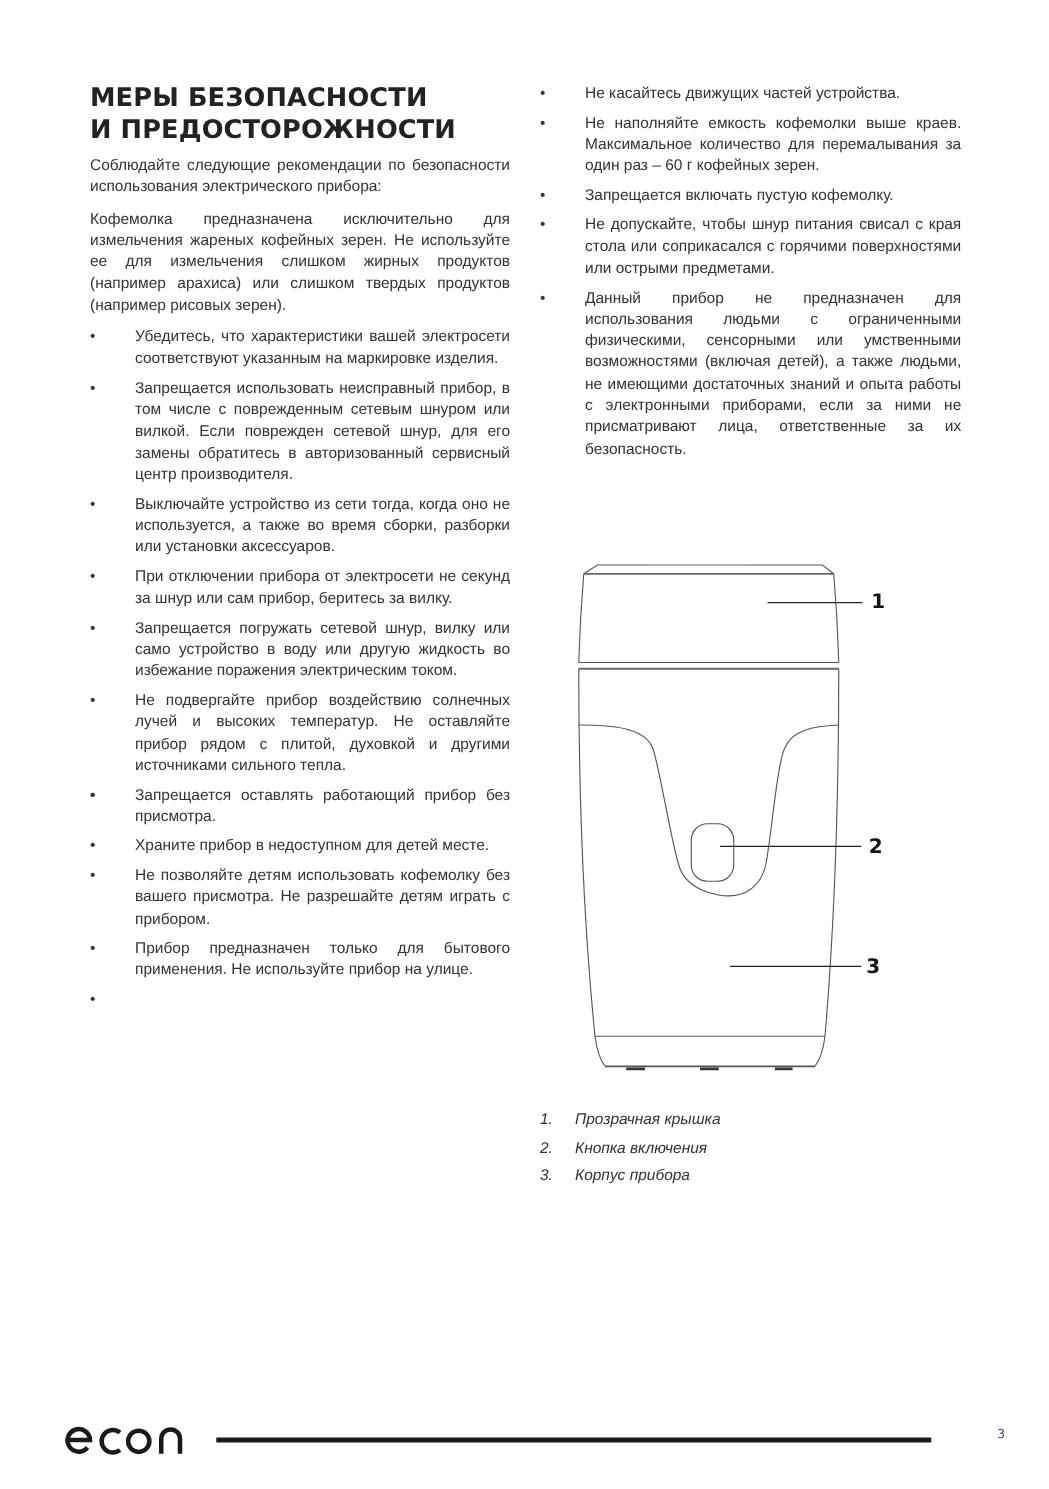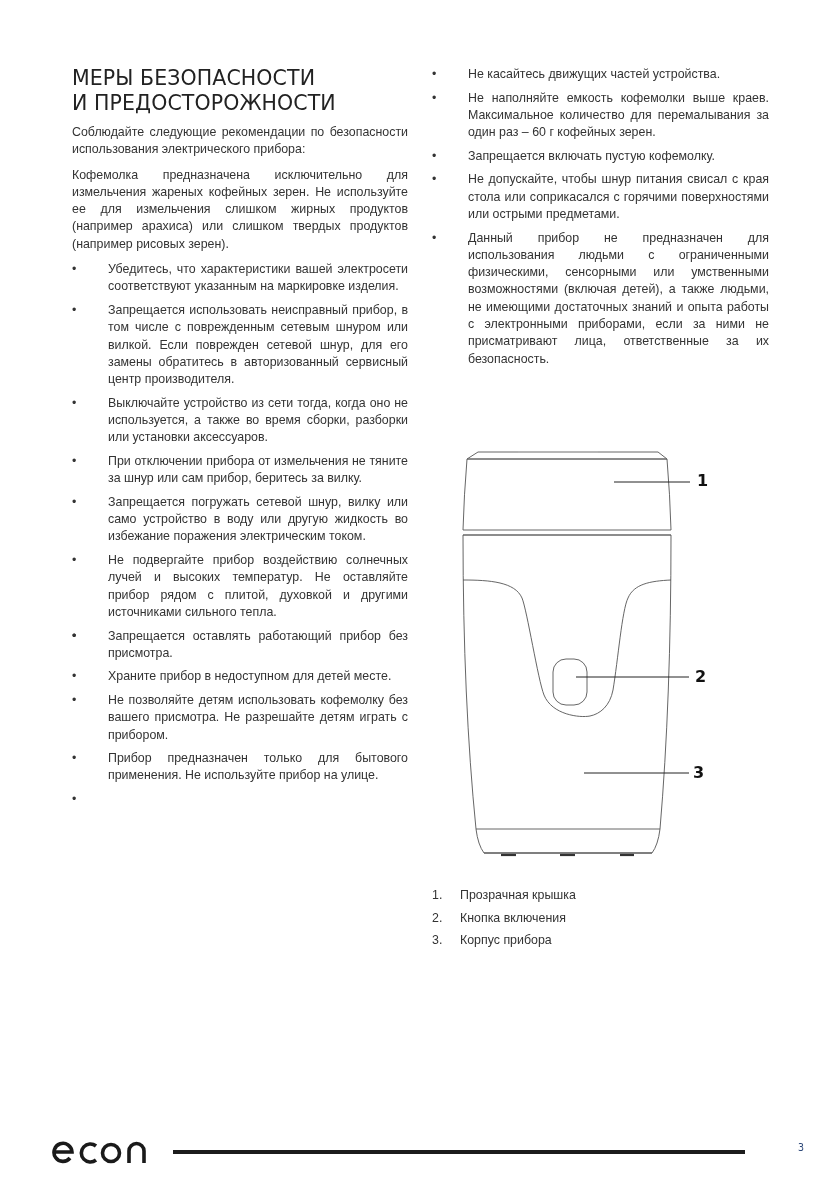--- a/index.html
+++ b/index.html
@@ -1,52 +1,52 @@
 <!DOCTYPE html>
 <html><head>
 <meta charset="utf-8">
 <style>
   html, body { margin: 0; padding: 0; background: #ffffff; }
   body { width: 839px; height: 1191px; position: relative; overflow: hidden;
          font-family: "Liberation Sans", "DejaVu Sans", sans-serif; color: #2b2b2b; }
   .col { position: absolute; }
   .col-left { left: 72px; top: 66px; width: 336px; }
   .col-right { left: 432px; top: 66px; width: 337px; }
-  h1.section-title { font-family: "DejaVu Sans", sans-serif; font-weight: normal; font-size: 20.5px;
+  h1.section-title { font-family: "DejaVu Sans", sans-serif; font-weight: bold; font-size: 20.5px;
       line-height: 25px; margin: 0 0 8px 0; color: #222; letter-spacing: 0.1px; }
   p.para { font-size: 12.4px; line-height: 17.3px; margin: 0 0 8px 0; text-align: justify; color: #333; }
   ul.bullets { list-style: none; margin: 0; padding: 0; }
   ul.bullets li { position: relative; padding-left: 36px; font-size: 12.4px; line-height: 17.3px;
       margin: 0 0 6.3px 0; text-align: justify; color: #333; }
   ul.bullets li .dot { position: absolute; left: 0; top: 0; width: 10px; color: #333; }
   .device-title { margin-top: 40px; }
   .diagram { position: absolute; left: 440px; top: 440px; width: 290px; height: 430px; }
   .parts-list { position: absolute; left: 432px; top: 884px; width: 300px; }
-  .parts-list .part { font-size: 12.4px; line-height: 22.5px; color: #333; }
+  .parts-list .part { font-size: 12.4px; line-height: 22.5px; color: #333; font-style: italic; }
   .parts-list .num { display: inline-block; width: 28px; }
   .footer { position: absolute; left: 0; top: 1128px; width: 839px; height: 50px; }
   .logo { position: absolute; left: 52px; top: 8px; }
   .footer-rule { position: absolute; left: 173px; top: 22px; width: 572px; height: 4px; background: #1c1c1c; }
   .page-num { position: absolute; left: 798px; top: 14px; font-size: 10px; color: #2f4a7a; font-family: "DejaVu Sans Mono", monospace; }
 </style>
 </head>
 <body>
 
 <div class="col col-left">
   <h1 class="section-title">
     <span>МЕРЫ БЕЗОПАСНОСТИ</span><br>
     <span>И ПРЕДОСТОРОЖНОСТИ</span>
   </h1>
   <p class="para">Соблюдайте следующие рекомендации по безопасности использования электрического прибора:</p>
   <p class="para">Кофемолка предназначена исключительно для измельчения жареных кофейных зерен. Не используйте ее для измельчения слишком жирных продуктов (например арахиса) или слишком твердых продуктов (например рисовых зерен).</p>
   <ul class="bullets">
     <li><span class="dot">•</span><span>Убедитесь, что характеристики вашей электросети соответствуют указанным на маркировке изделия.</span></li>
     <li><span class="dot">•</span><span>Запрещается использовать неисправный прибор, в том числе с поврежденным сетевым шнуром или вилкой. Если поврежден сетевой шнур, для его замены обратитесь в авторизованный сервисный центр производителя.</span></li>
     <li><span class="dot">•</span><span>Выключайте устройство из сети тогда, когда оно не используется, а также во время сборки, разборки или установки аксессуаров.</span></li>
-    <li><span class="dot">•</span><span>При отключении прибора от измельчения не тяните за шнур или сам прибор, беритесь за вилку.</span></li>
+    <li><span class="dot">•</span><span>При отключении прибора от электросети не секунд за шнур или сам прибор, беритесь за вилку.</span></li>
     <li><span class="dot">•</span><span>Запрещается погружать сетевой шнур, вилку или само устройство в воду или другую жидкость во избежание поражения электрическим током.</span></li>
     <li><span class="dot">•</span><span>Не подвергайте прибор воздействию солнечных лучей и высоких температур. Не оставляйте прибор рядом с плитой, духовкой и другими источниками сильного тепла.</span></li>
     <li><span class="dot">•</span></li>
     <li><span class="dot">•</span><span>Запрещается оставлять работающий прибор без присмотра.</span></li>
     <li><span class="dot">•</span><span>Храните прибор в недоступном для детей месте.</span></li>
     <li><span class="dot">•</span><span>Не позволяйте детям использовать кофемолку без вашего присмотра. Не разрешайте детям играть с прибором.</span></li>
     <li><span class="dot">•</span><span>Прибор предназначен только для бытового применения. Не используйте прибор на улице.</span></li>
     <li><span class="dot">•</span></li>
   </ul>
 </div>

